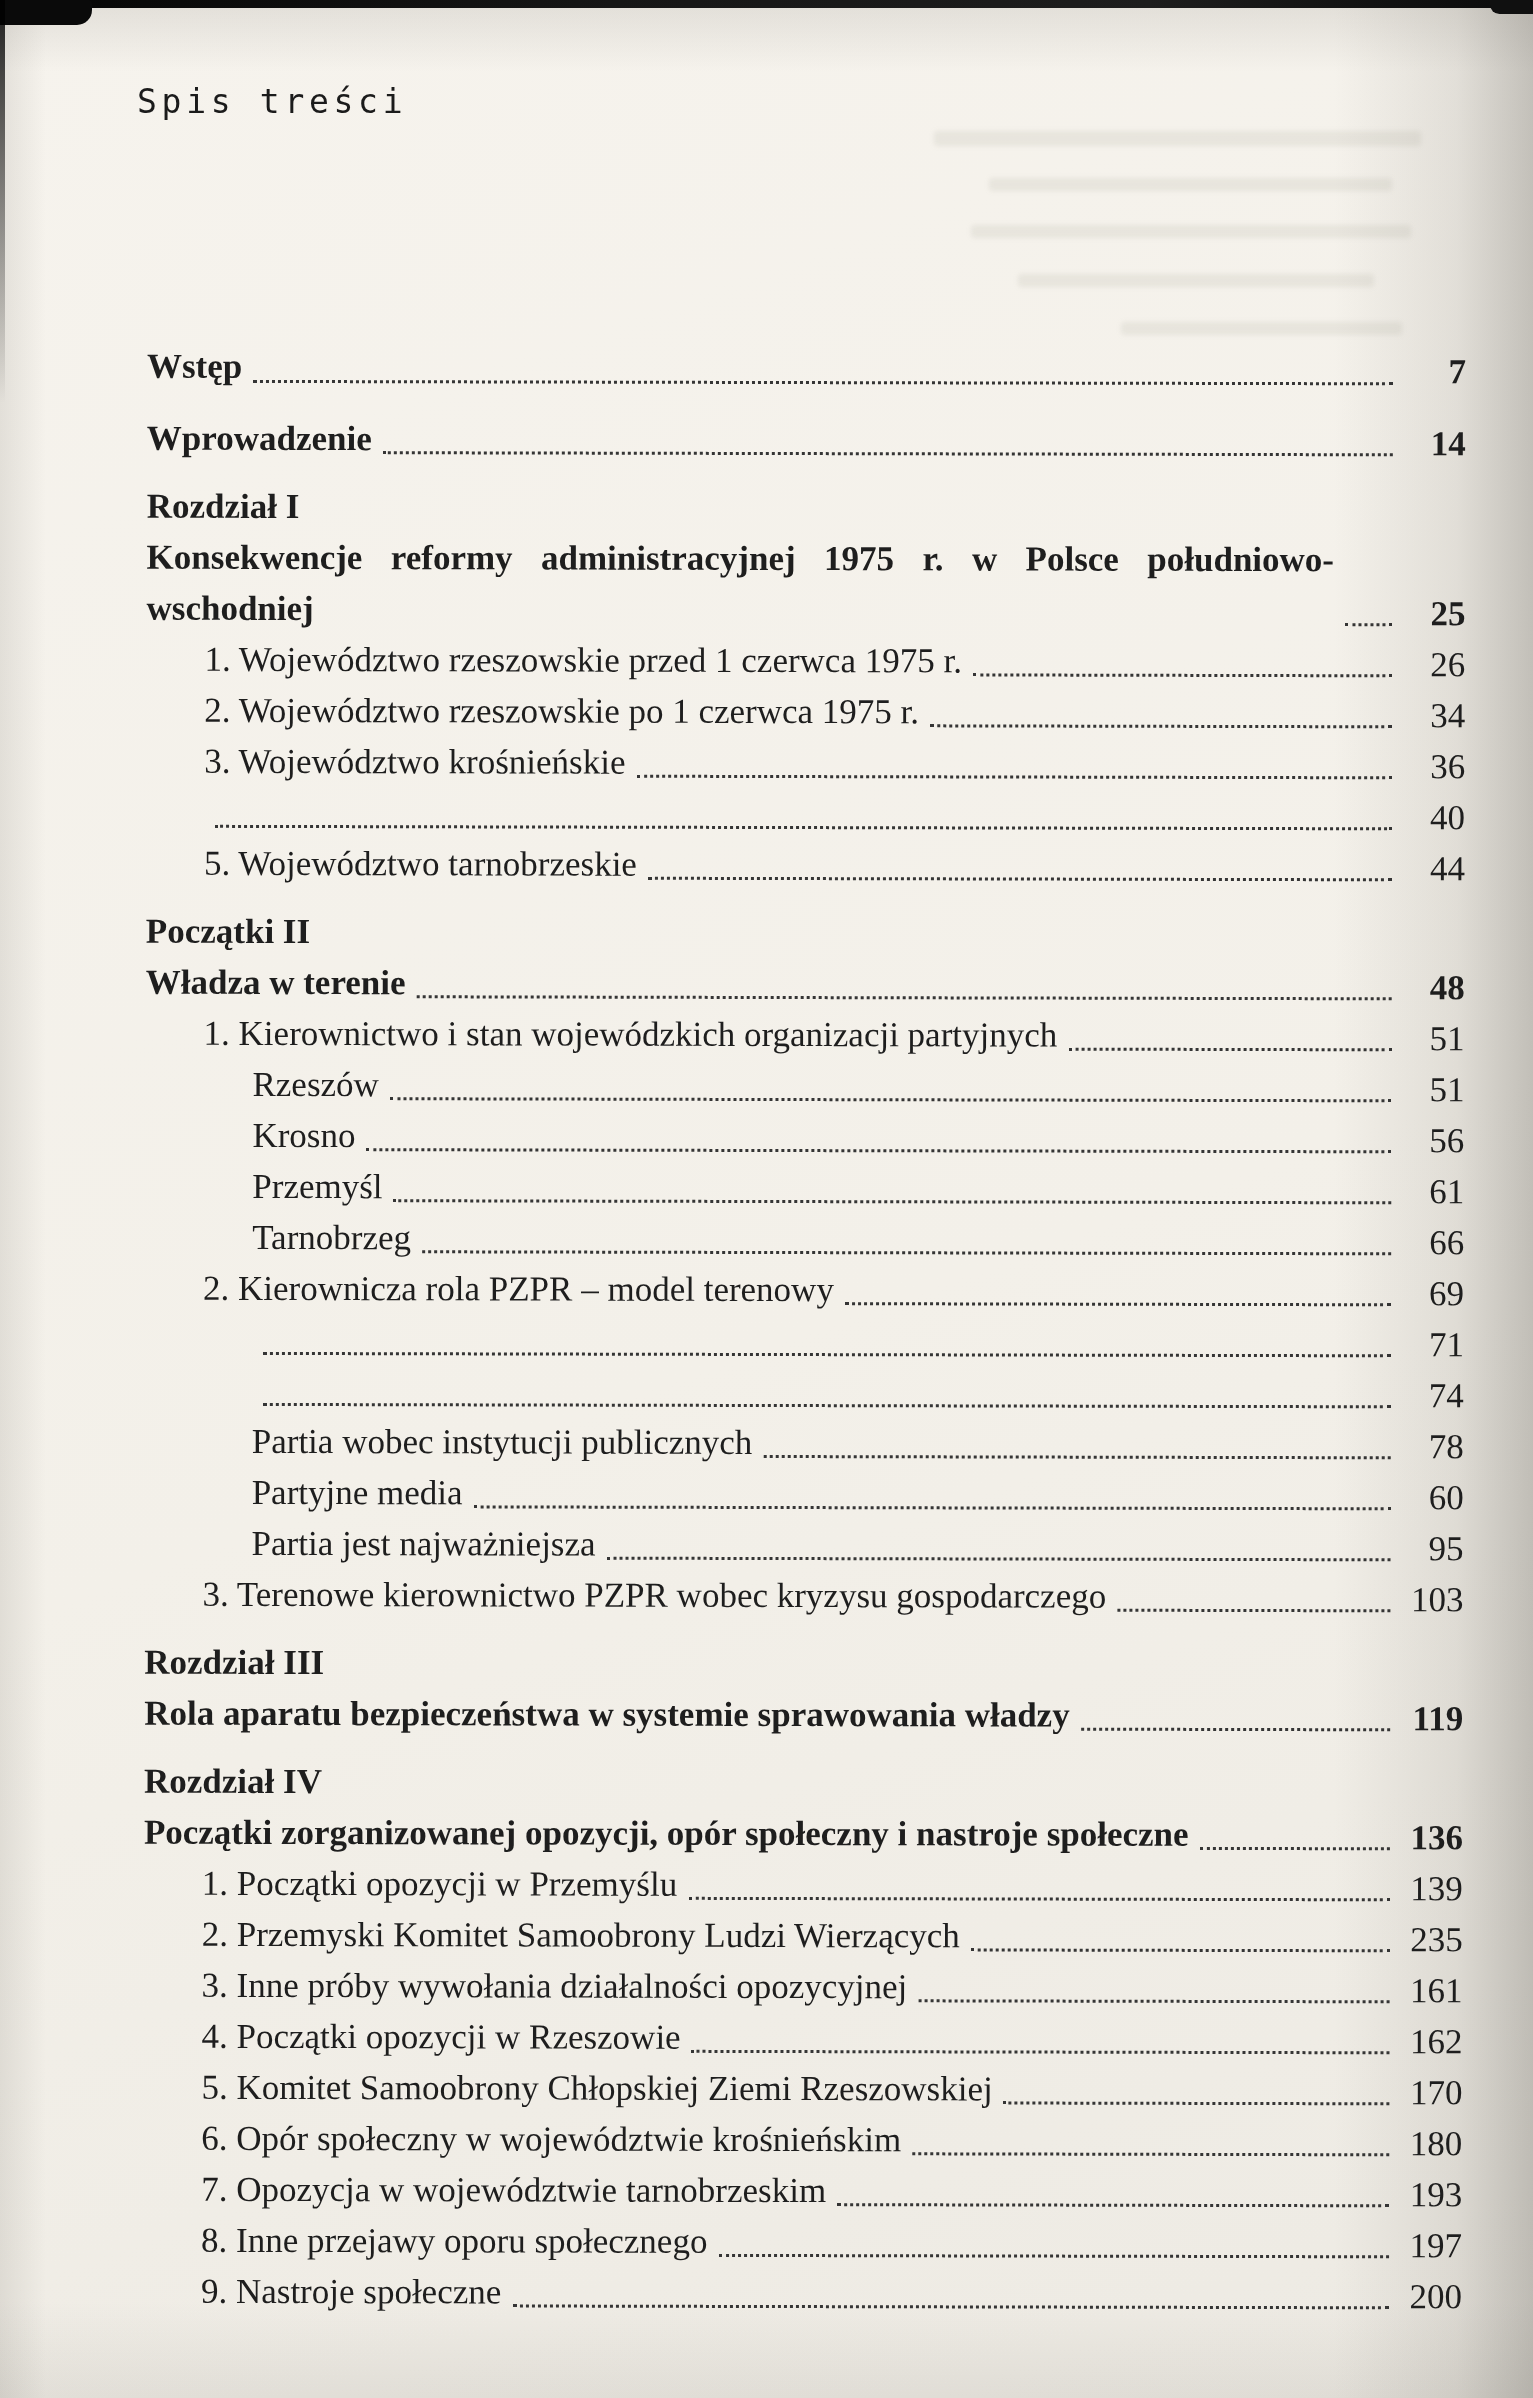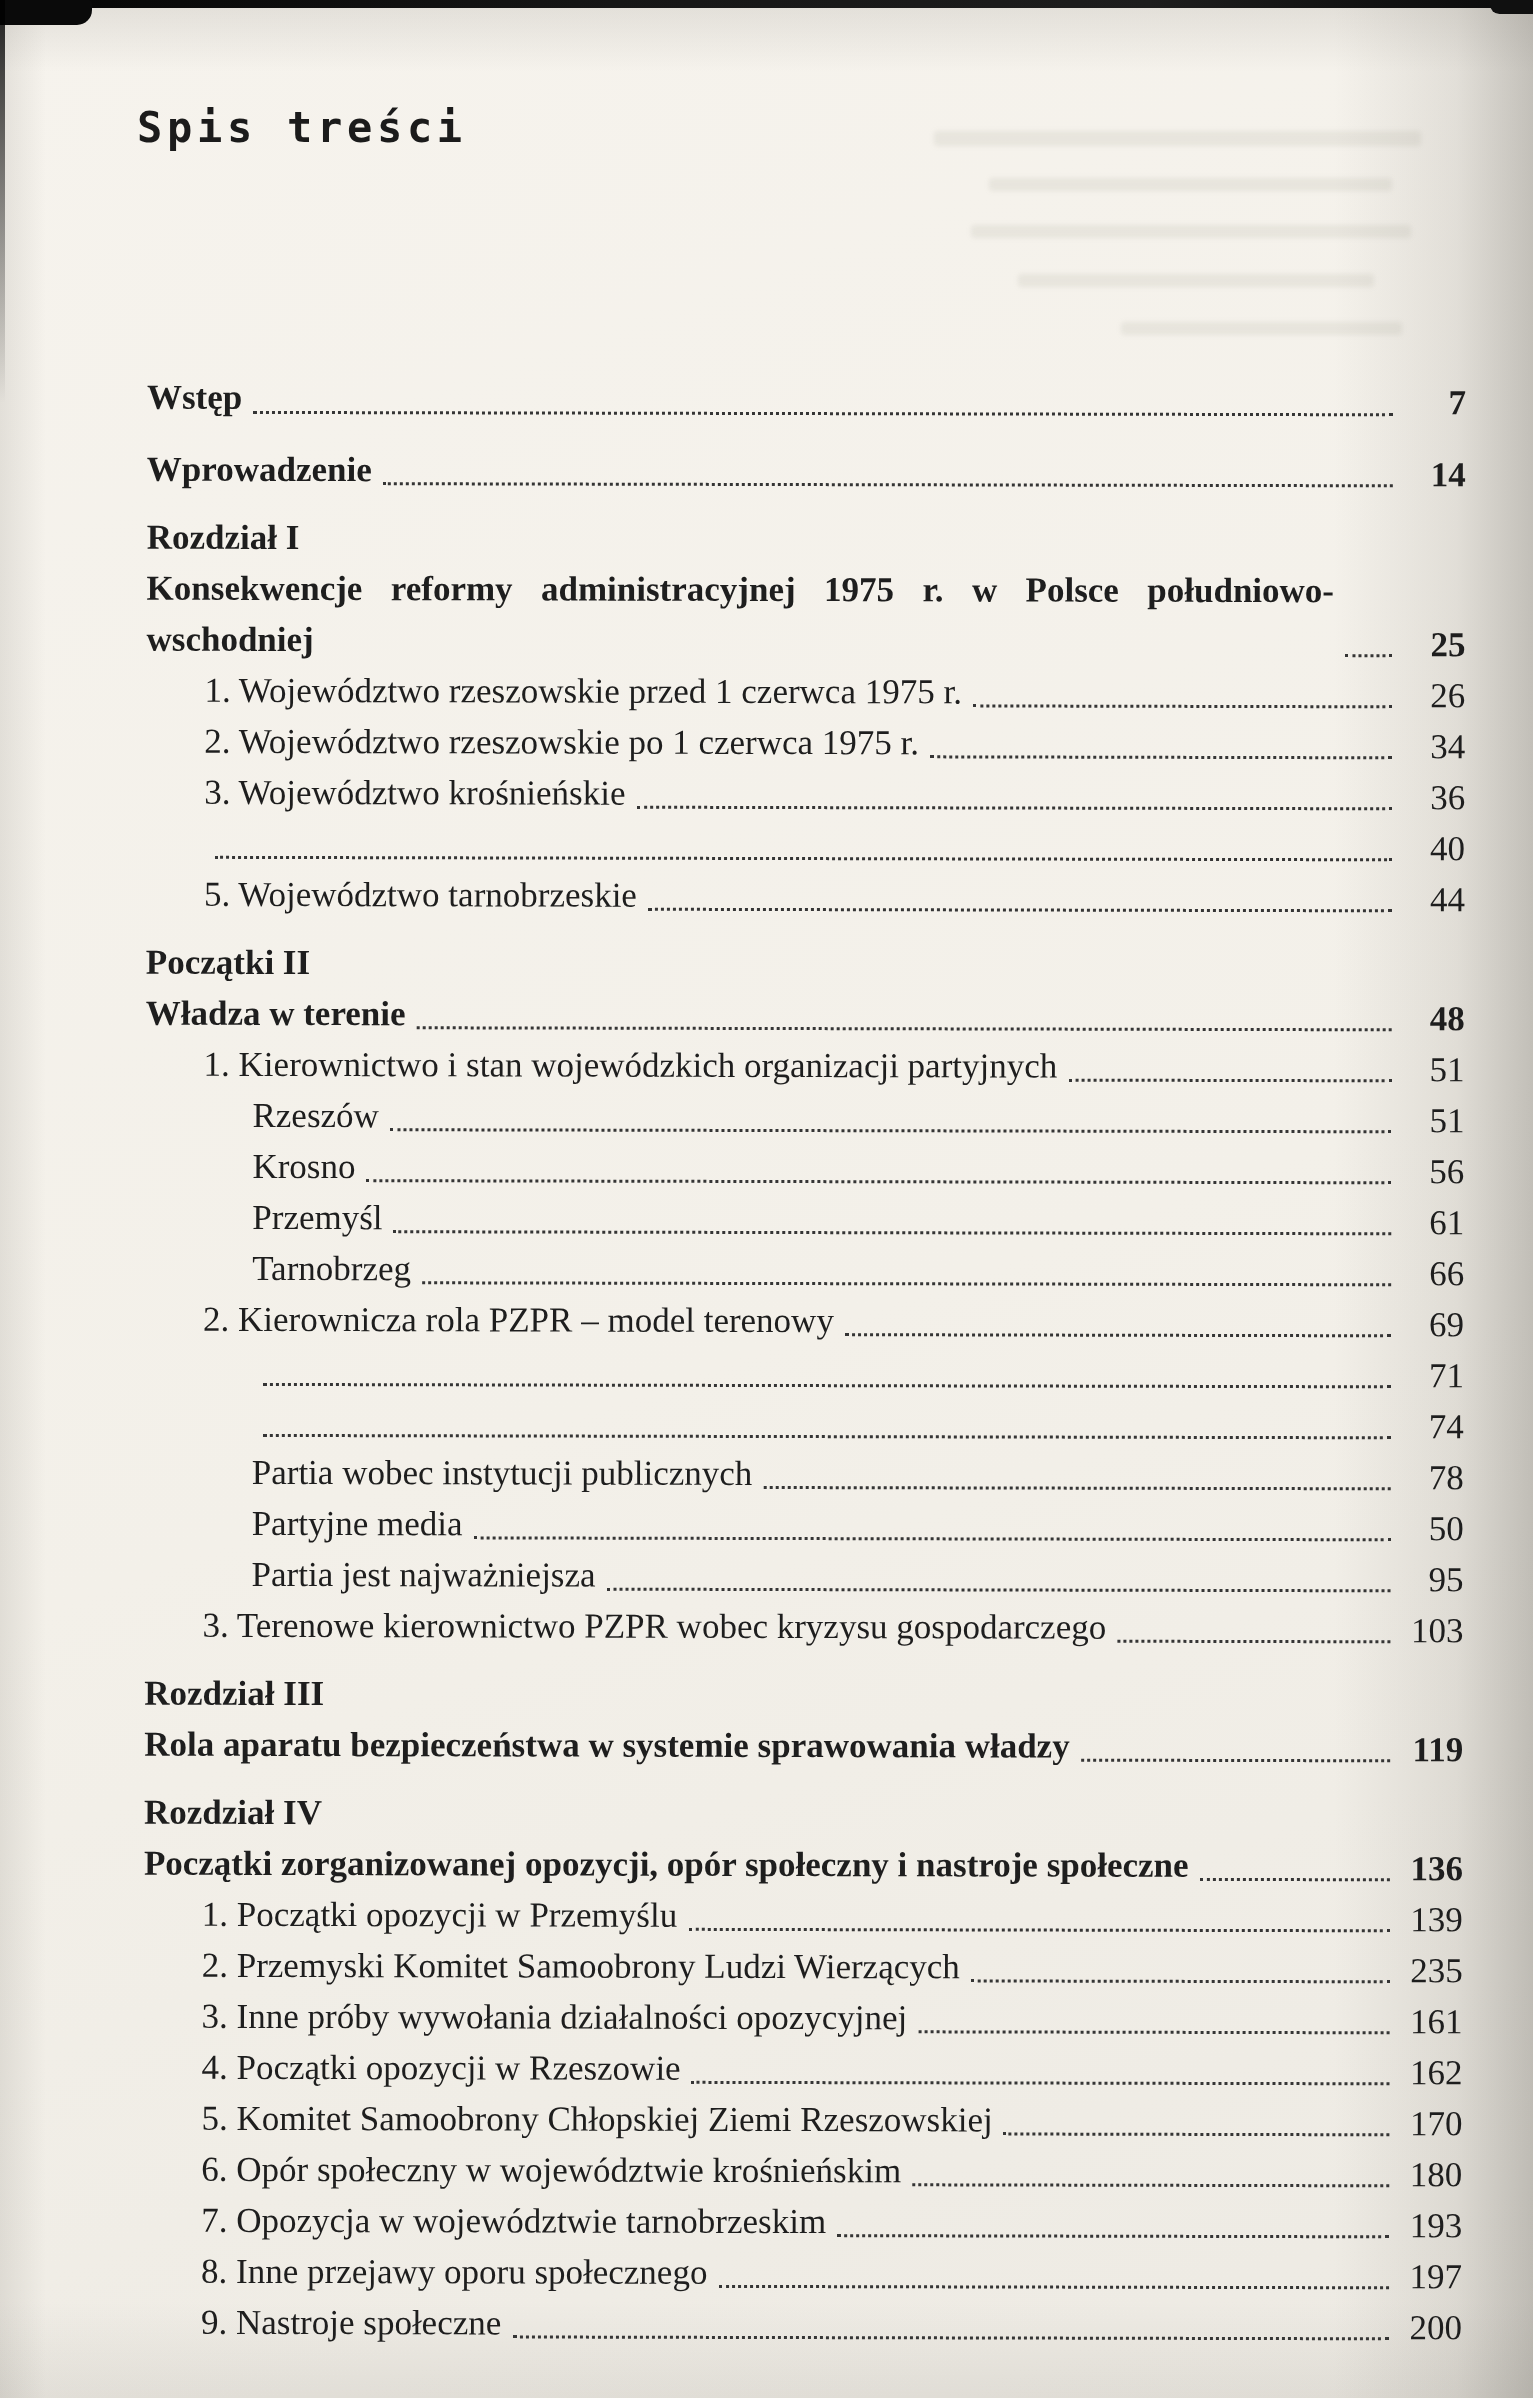--- a/index.html
+++ b/index.html
@@ -60,25 +60,25 @@
   }
   .bleed.b1 { top: 131px;  right: 112px; width: 487px; height: 15px; }
   .bleed.b2 { top: 178px;  right: 141px; width: 403px; height: 13px; }
   .bleed.b3 { top: 225px;  right: 122px; width: 440px; height: 13px; }
   .bleed.b4 { top: 274px;  right: 159px; width: 356px; height: 13px; }
   .bleed.b5 { top: 322px;  right: 131px; width: 281px; height: 13px; }
 
   
   .title {
     font-family: "DejaVu Sans Mono", monospace;
-    font-weight: 700;
-    font-size: 42px;
+    font-weight: 400;
+    font-size: 33px;
     letter-spacing: 4.7px;
     color: #1b1b1b;
-    margin: 103px 0 0 137px;
+    margin: 82px 0 0 137px;
     position: relative;
   }
 
   
   .toc {
     position: relative;
     margin-top: 221px;
     padding: 0 69px 0 145px;
     color: #1e1e1e;
     transform: rotate(0.12deg);
@@ -223,21 +223,21 @@
         <span class="pagenum">74</span>
       </div>
       <div class="row level-2">
         <span class="label">Partia wobec instytucji publicznych</span>
         <span class="leader"></span>
         <span class="pagenum">78</span>
       </div>
       <div class="row level-2">
         <span class="label">Partyjne media</span>
         <span class="leader"></span>
-        <span class="pagenum">50</span>
+        <span class="pagenum">60</span>
       </div>
       <div class="row level-2">
         <span class="label">Partia jest najważniejsza</span>
         <span class="leader"></span>
         <span class="pagenum">95</span>
       </div>
       <div class="row level-1">
         <span class="label">3. Terenowe kierownictwo PZPR wobec kryzysu gospodarczego</span>
         <span class="leader"></span>
         <span class="pagenum">103</span>

